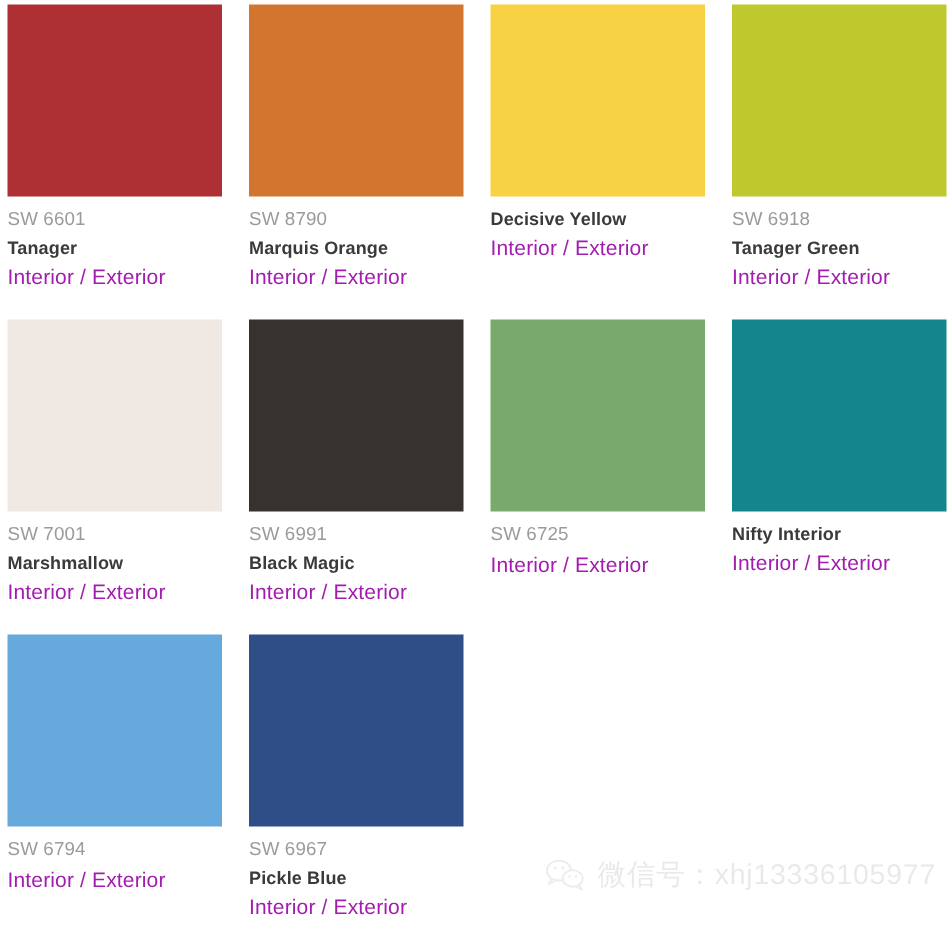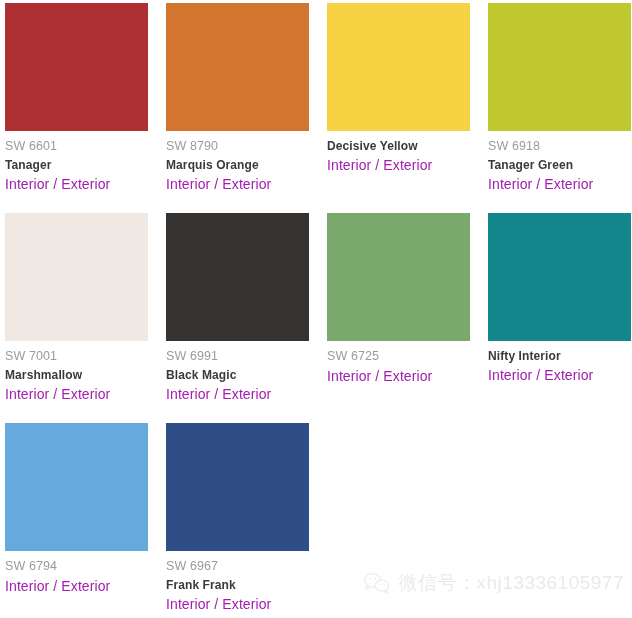--- a/index.html
+++ b/index.html
@@ -164,21 +164,21 @@
       <div class="swatch-chip" style="background: rgb(102, 170, 221);"></div>
       <div class="swatch-meta">
         <span class="swatch-code">SW 6794</span>
         <span class="swatch-usage">Interior / Exterior</span>
       </div>
     </div>
     <div class="swatch-card">
       <div class="swatch-chip" style="background: rgb(47, 77, 135);"></div>
       <div class="swatch-meta">
         <span class="swatch-code">SW 6967</span>
-        <span class="swatch-name">Frank Frank</span>
+        <span class="swatch-name">Pickle Blue</span>
         <span class="swatch-usage">Interior / Exterior</span>
       </div>
     </div>
   </div>
 
 <div id="watermark">
   <span class="wm-icon">
     <svg viewBox="0 0 32 26" width="28" height="24" aria-hidden="true">
       <g fill="none" stroke="#dedede" stroke-width="1.4">
         <ellipse cx="11" cy="10" rx="9.2" ry="7.6"></ellipse>

